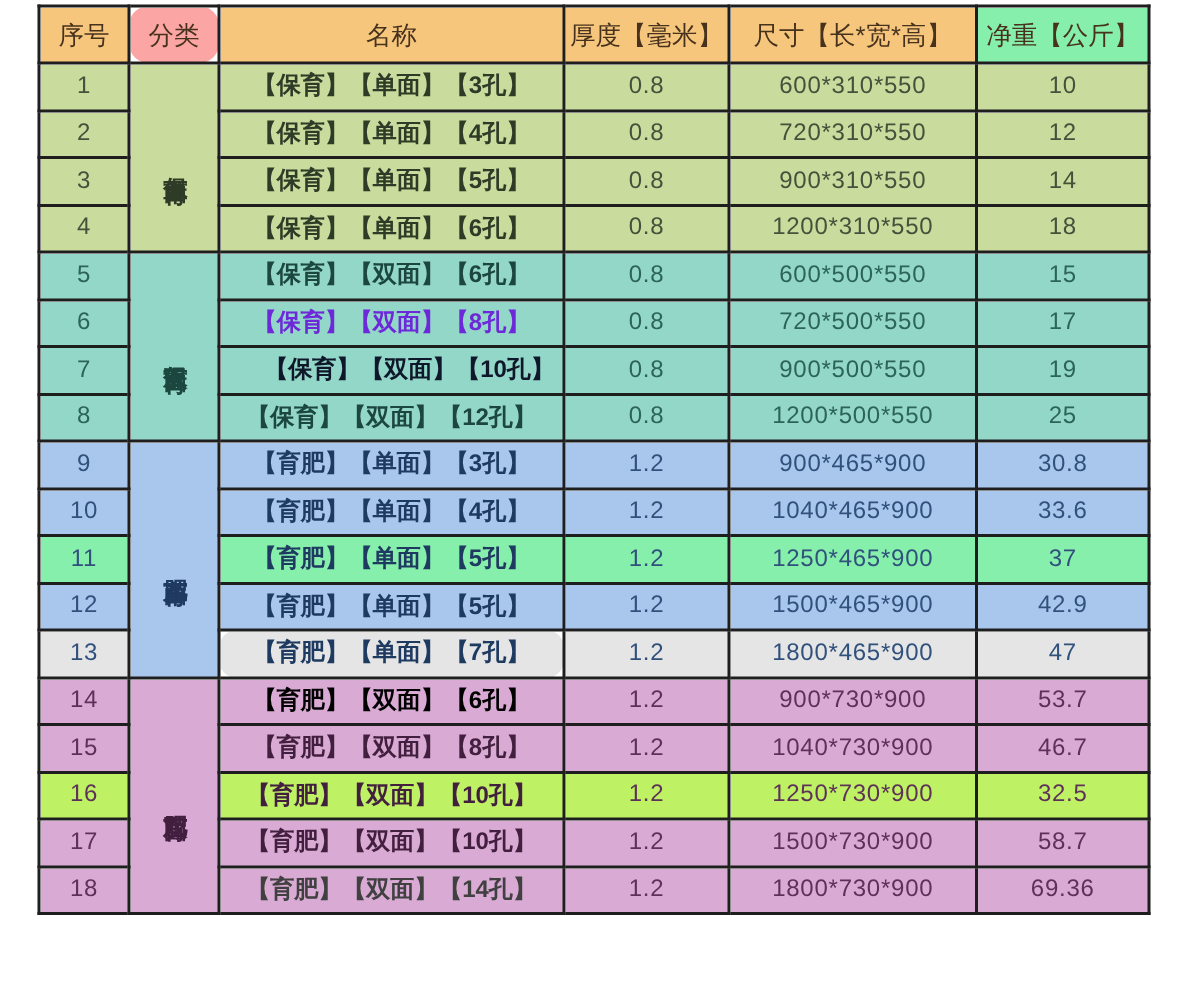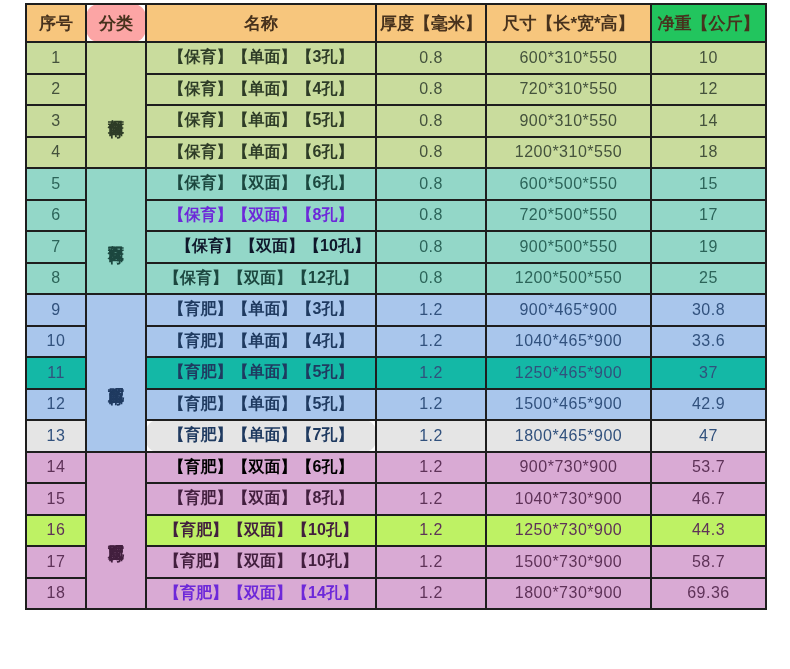--- a/index.html
+++ b/index.html
@@ -29,21 +29,21 @@
     border: 2.5px solid #1e1e1e;
     text-align: center;
     vertical-align: middle;
     padding: 0;
     overflow: hidden;
     white-space: nowrap;
   }
   table.spec-table th {
     height: 36px;
     font-size: 17px;
-    font-weight: bold;
+    font-weight: normal;
   }
   table.spec-table td {
     height: 29.5px;
     font-size: 16px;
   }
   td.cell-name {
     font-weight: bold;
     font-size: 16px;
   }
   td.cell-category {
@@ -76,21 +76,21 @@
         <col style="width:165px">
         <col style="width:115px">
       </colgroup>
       <thead>
         <tr>
           <th style="background: rgb(247, 198, 125); color: rgb(71, 50, 29);">序号</th>
           <th style="background: #fca5a5; color: rgb(71, 50, 29); border-radius: 13px;">分类</th>
           <th style="background: rgb(247, 198, 125); color: rgb(71, 50, 29);">名称</th>
           <th style="background: rgb(247, 198, 125); color: rgb(71, 50, 29);">厚度【毫米】</th>
           <th style="background: rgb(247, 198, 125); color: rgb(71, 50, 29);">尺寸【长*宽*高】</th>
-          <th style="background: #22c55e; color: rgb(71, 50, 29);">净重【公斤】</th>
+          <th style="background: #86efac; color: rgb(71, 50, 29);">净重【公斤】</th>
         </tr>
       </thead>
       <tbody>
           <tr style="background: rgb(201, 220, 157); color: rgb(68, 82, 60);">
             <td class="cell-no">1</td>
             <td class="cell-category" rowspan="4" style="color: rgb(46, 60, 39);"><span class="vtext">保育单面</span></td>
             <td class="cell-name" style="color: rgb(46, 60, 39);">【保育】【单面】【3孔】</td>
             <td class="cell-thickness">0.8</td>
             <td class="cell-size">600*310*550</td>
             <td class="cell-weight">10</td>
@@ -153,21 +153,21 @@
             <td class="cell-size">900*465*900</td>
             <td class="cell-weight">30.8</td>
           </tr>
           <tr style="background: rgb(169, 198, 236); color: rgb(49, 81, 125);">
             <td class="cell-no">10</td>
             <td class="cell-name" style="color: rgb(31, 58, 96);">【育肥】【单面】【4孔】</td>
             <td class="cell-thickness">1.2</td>
             <td class="cell-size">1040*465*900</td>
             <td class="cell-weight">33.6</td>
           </tr>
-          <tr style="background: #14b8a6; color: rgb(49, 81, 125);">
+          <tr style="background: #86efac; color: rgb(49, 81, 125);">
             <td class="cell-no">11</td>
             <td class="cell-name" style="color: rgb(31, 58, 96);">【育肥】【单面】【5孔】</td>
             <td class="cell-thickness">1.2</td>
             <td class="cell-size">1250*465*900</td>
             <td class="cell-weight">37</td>
           </tr>
           <tr style="background: rgb(169, 198, 236); color: rgb(49, 81, 125);">
             <td class="cell-no">12</td>
             <td class="cell-name" style="color: rgb(31, 58, 96);">【育肥】【单面】【5孔】</td>
             <td class="cell-thickness">1.2</td>
@@ -194,32 +194,32 @@
             <td class="cell-name" style="color: rgb(66, 31, 62);">【育肥】【双面】【8孔】</td>
             <td class="cell-thickness">1.2</td>
             <td class="cell-size">1040*730*900</td>
             <td class="cell-weight">46.7</td>
           </tr>
           <tr style="background: #bef264; color: rgb(94, 50, 88);">
             <td class="cell-no">16</td>
             <td class="cell-name" style="color: rgb(66, 31, 62);">【育肥】【双面】【10孔】</td>
             <td class="cell-thickness">1.2</td>
             <td class="cell-size">1250*730*900</td>
-            <td class="cell-weight">44.3</td>
+            <td class="cell-weight">32.5</td>
           </tr>
           <tr style="background: rgb(217, 170, 212); color: rgb(94, 50, 88);">
             <td class="cell-no">17</td>
             <td class="cell-name" style="color: rgb(66, 31, 62);">【育肥】【双面】【10孔】</td>
             <td class="cell-thickness">1.2</td>
             <td class="cell-size">1500*730*900</td>
             <td class="cell-weight">58.7</td>
           </tr>
           <tr style="background: rgb(217, 170, 212); color: rgb(94, 50, 88);">
             <td class="cell-no">18</td>
-            <td class="cell-name" style="color: #6d28d9;">【育肥】【双面】【14孔】</td>
+            <td class="cell-name" style="color: #404040;">【育肥】【双面】【14孔】</td>
             <td class="cell-thickness">1.2</td>
             <td class="cell-size">1800*730*900</td>
             <td class="cell-weight">69.36</td>
           </tr>
         </tbody>
     </table>
   </div>
 </div>
 
 </body></html>

